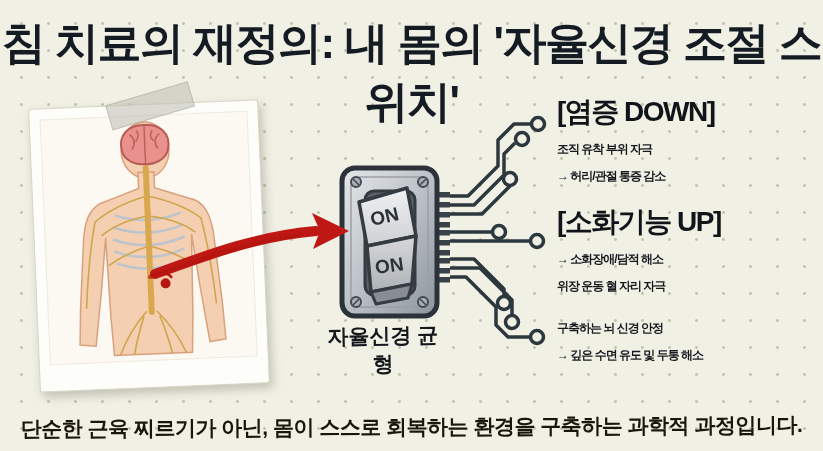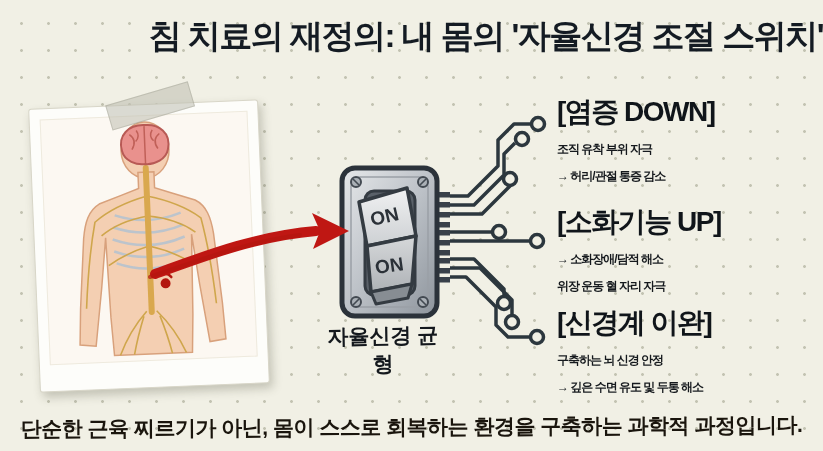--- a/index.html
+++ b/index.html
@@ -4,22 +4,22 @@
 <style>
   html,body{margin:0;padding:0;}
   body{font-family:"Liberation Sans","DejaVu Sans",sans-serif;}
   .canvas{
     position:relative;width:823px;height:451px;overflow:hidden;
     background-color:#f1f0e5;
     background-image:radial-gradient(circle,#c3c3b2 1.2px,rgba(0,0,0,0) 1.6px);
     background-size:27px 27px;background-position:8px 10px;
   }
   .title{
-    position:absolute;top:14px;left:0;width:823px;text-align:right;
-    font-size:33px;font-weight:bold;letter-spacing:-1.5px;color:#141b23;margin:0;
+    position:absolute;top:14px;left:0;width:823px;text-align:center;
+    font-size:44px;font-weight:bold;letter-spacing:-1.5px;color:#141b23;margin:0;
   }
   
   .polaroid{
     position:absolute;left:34px;top:104px;width:228px;height:282px;
     background:#fdfdfa;border:1px solid #d8d6c8;border-radius:3px;
     box-shadow:3px 5px 10px rgba(60,60,40,.25);
     transform:rotate(-2.4deg);padding:0;
   }
   .photo-inner{
     position:absolute;left:10px;top:10px;right:10px;bottom:26px;
@@ -203,20 +203,19 @@
     <div class="line">→ 허리/관절 통증 감소</div>
   </div>
 
   <div class="benefit" style="top:206px;">
     <h2 class="head"><span class="hl hl-green"></span><span>[소화기능 UP]</span></h2>
     <div class="line">→ 소화장애/담적 해소</div>
     <div class="line">위장 운동 혈 자리 자극</div>
   </div>
 
   <div class="benefit" style="top:307px;">
-    <h2 class="head"><span class="hl hl-yellow"></span><span>[신경계 이완]</span></h2>
     <div class="line">구축하는 뇌 신경 안정</div>
     <div class="line">→ 깊은 수면 유도 및 두통 해소</div>
   </div>
 
   <div class="footer">단순한 근육 찌르기가 아닌, 몸이 스스로 회복하는 환경을 구축하는 과학적 과정입니다.</div>
 
 </div>
 
 </body></html>

